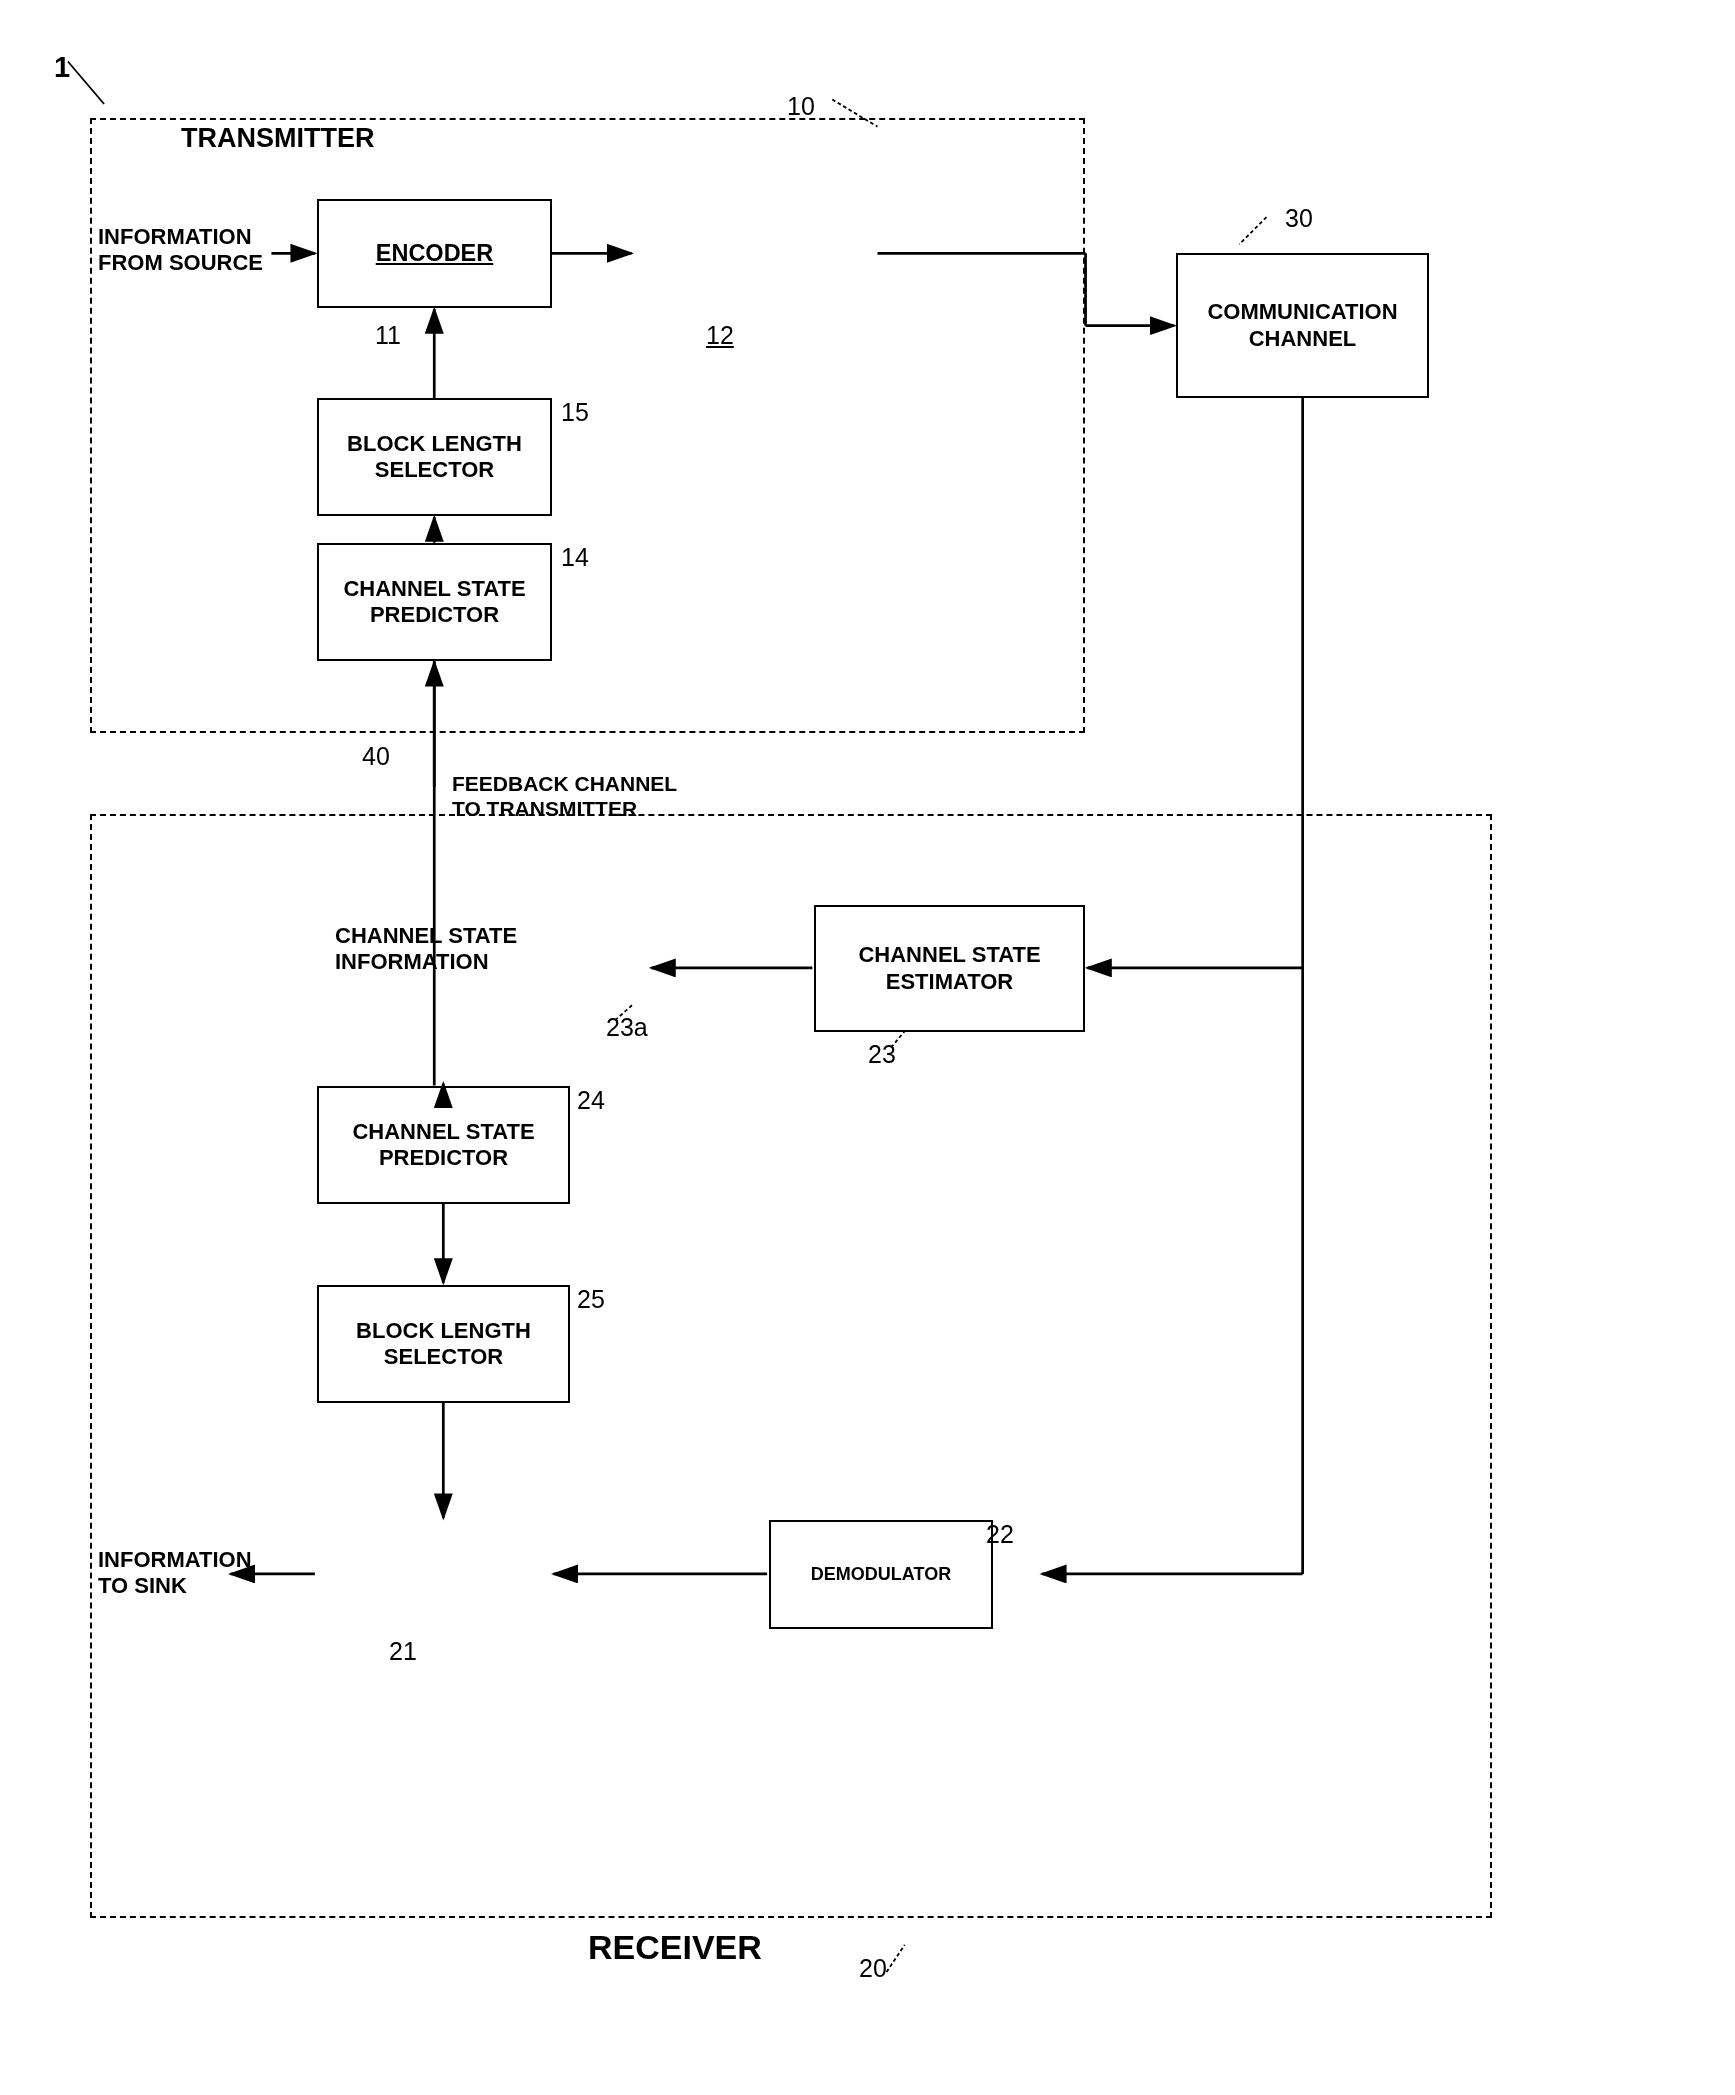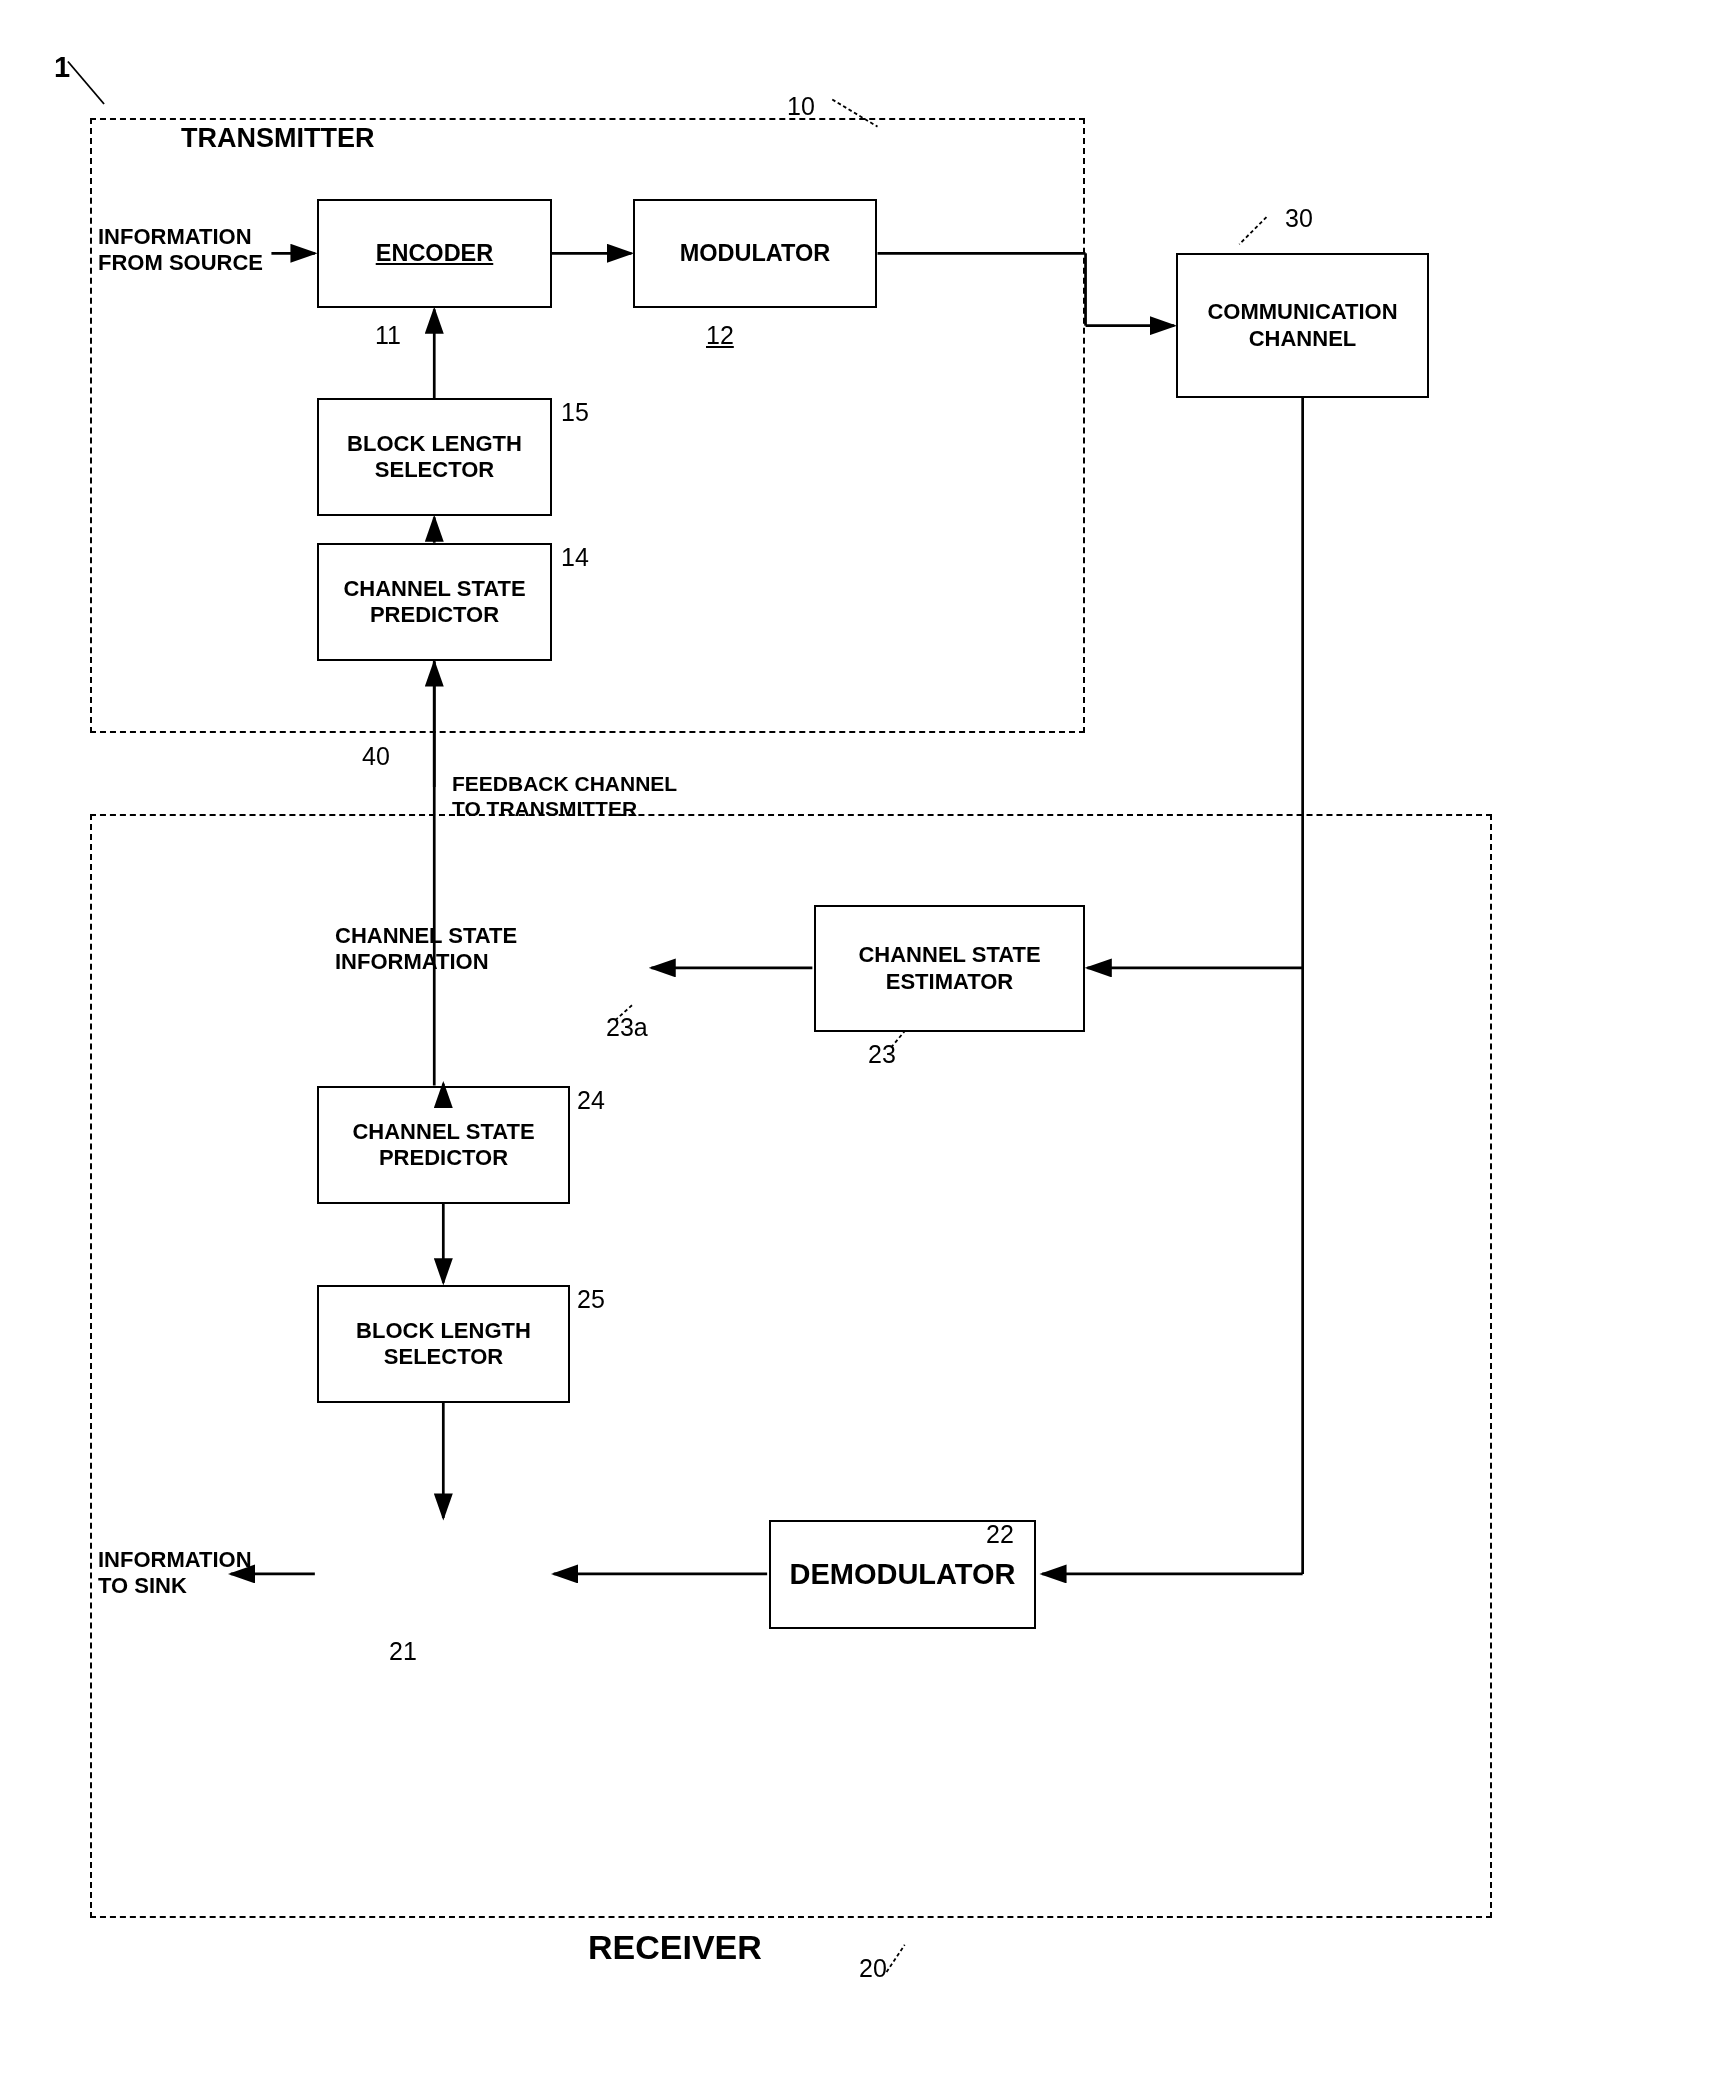--- a/index.html
+++ b/index.html
@@ -66,21 +66,20 @@
   <div class="dashed-box" style="top:118px; left:90px; width:995px; height:615px;"></div>
 
   <div class="label" style="top:122px; left:181px; font-size:27px;">TRANSMITTER</div>
 
   <div class="ref-num" style="top:72px; left:787px;margin-top:20px;">10</div>
 
   <div class="box" style="top:199px; left:317px; width:235px; height:109px; font-size:23.5px;text-decoration:underline;">ENCODER</div>
 
   <div class="ref-num" style="top:321px; left:375px;">11</div>
 
-  <div class="box" style="top:199px; left:633px; width:244px; height:109px; font-size:23.5px;">MODULATOR</div>
 
   <div class="ref-num" style="top:321px; left:706px;text-decoration:underline;">12</div>
 
   <div class="box" style="top:398px; left:317px; width:235px; height:118px; font-size:22px;">BLOCK LENGTH<br>SELECTOR</div>
 
   <div class="ref-num" style="top:398px; left:561px;">15</div>
 
   <div class="box" style="top:543px; left:317px; width:235px; height:118px; font-size:22px;">CHANNEL STATE<br>PREDICTOR</div>
 
   <div class="ref-num" style="top:543px; left:561px;">14</div>
@@ -113,21 +112,21 @@
 
   <div class="ref-num" style="top:1086px; left:577px;">24</div>
 
   <div class="box" style="top:1285px; left:317px; width:253px; height:118px; font-size:22px;">BLOCK LENGTH<br>SELECTOR</div>
 
   <div class="ref-num" style="top:1285px; left:577px;">25</div>
 
 
   <div class="ref-num" style="top:1637px; left:389px;">21</div>
 
-  <div class="box" style="top:1520px; left:769px; width:267px; height:109px; font-size:29px;">DEMODULATOR</div>
+  <div class="box" style="top:1520px; left:769px; width:224px; height:109px; font-size:18px;">DEMODULATOR</div>
 
   <div class="ref-num" style="top:1520px; left:986px;">22</div>
 
   <div class="label" style="top:1547px; left:98px; font-size:22px; text-align:left;">INFORMATION<br>TO SINK</div>
 
   <svg viewBox="0 0 1919 2316" width="1736" height="2095">
     <defs>
       <marker id="arrowhead" markerWidth="10" markerHeight="7" refX="9" refY="3.5" orient="auto">
         <polygon points="0 0, 10 3.5, 0 7" fill="#000"></polygon>
       </marker>

